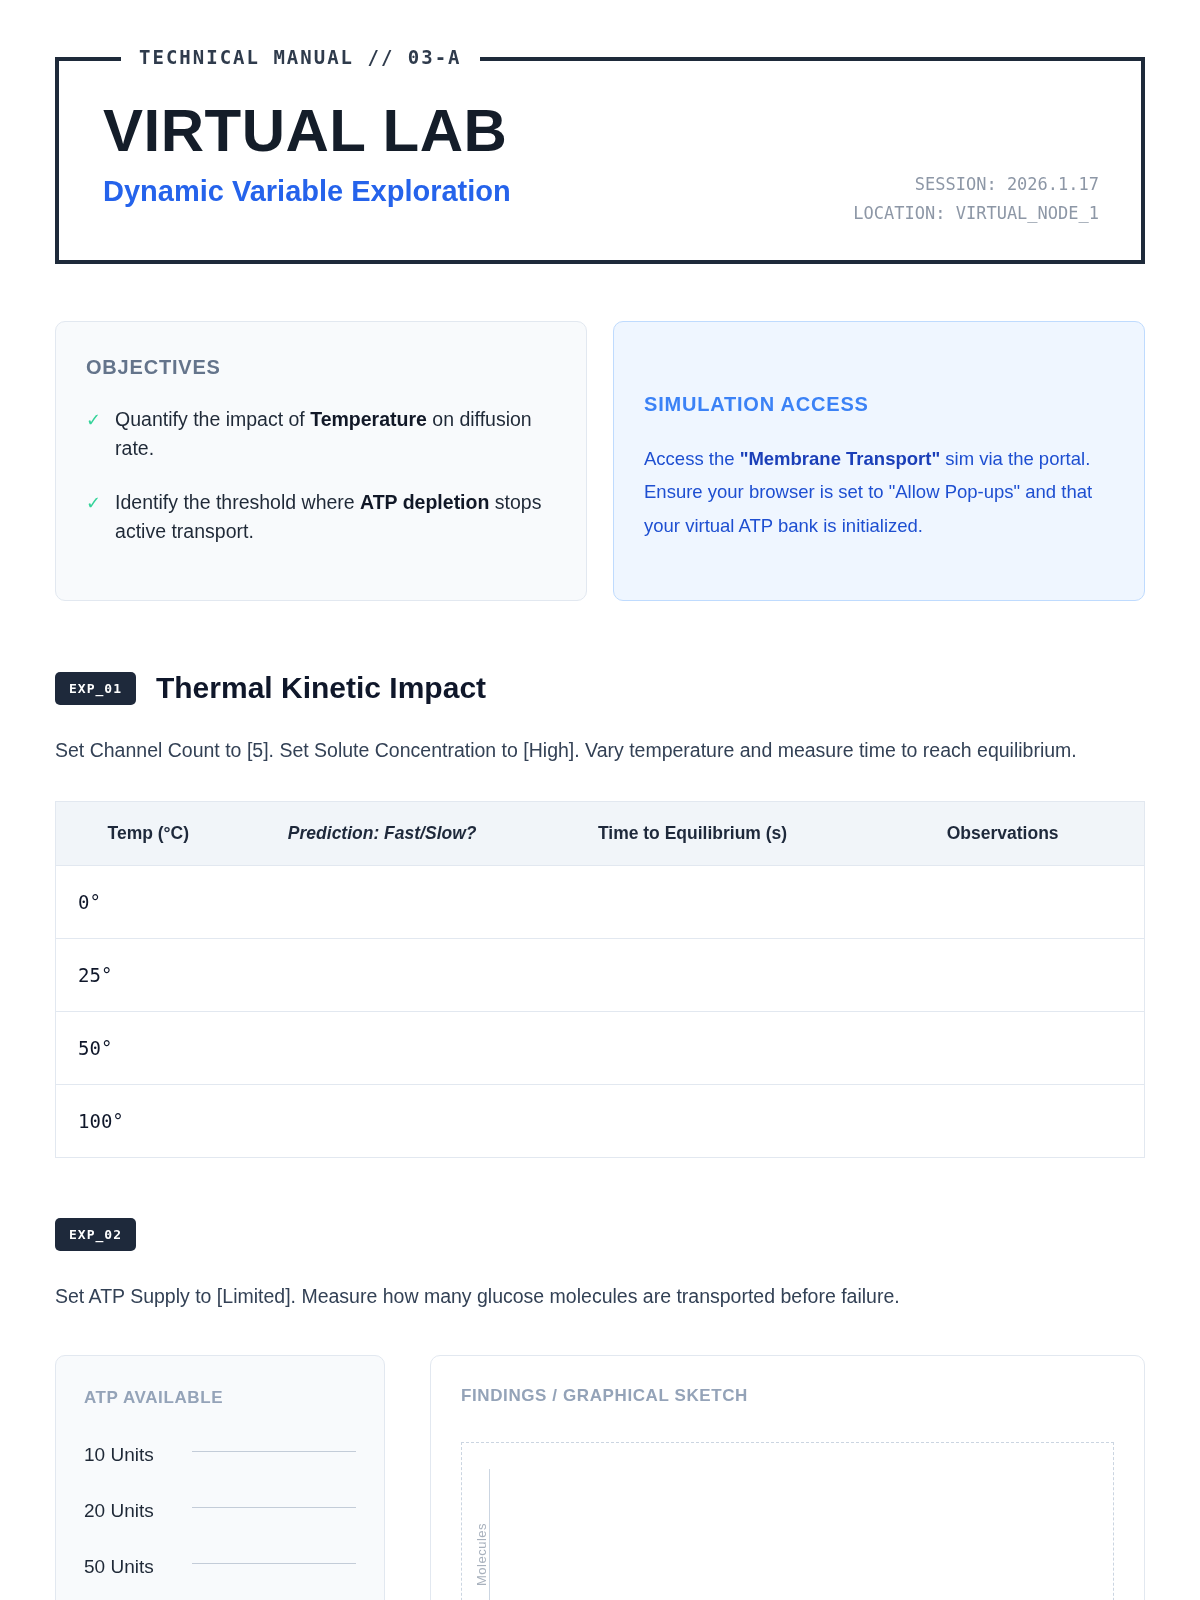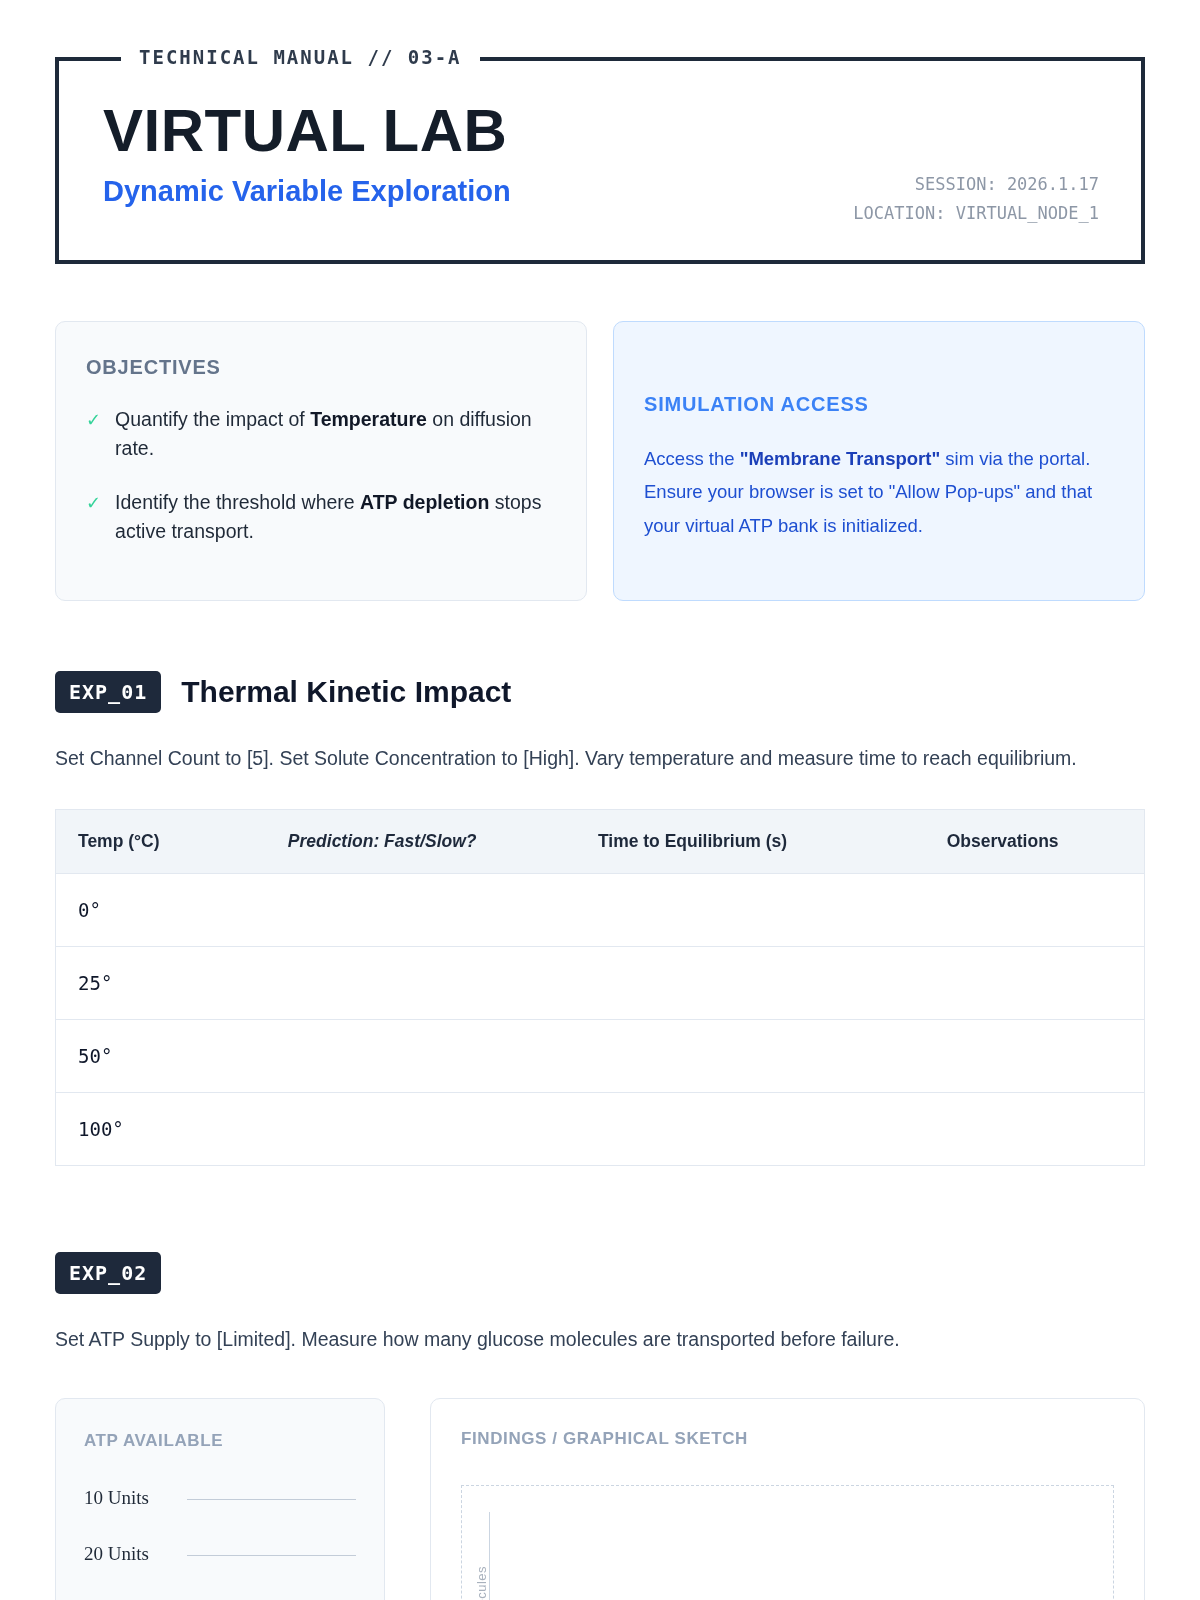--- a/index.html
+++ b/index.html
@@ -81,21 +81,21 @@
   .card-sim p { margin: 0; font-size: 18.5px; line-height: 1.8; color: #1e4fd1; }
   .card-sim strong { color: #1b3fb8; }
 
   
   .section-head { display: flex; align-items: center; margin-top: 70px; }
   .badge {
     background: #1e293b;
     color: #ffffff;
     font-family: "DejaVu Sans Mono", monospace;
     font-weight: bold;
-    font-size: 20px;
+    font-size: 13px;
     letter-spacing: 1px;
     padding: 9px 14px;
     border-radius: 5px;
     flex: none;
   }
   .section-title {
     margin: 0 0 0 20px;
     font-size: 30px;
     font-weight: 700;
     color: #0f172a;
@@ -117,56 +117,56 @@
   }
   .exp-table thead th {
     background: #f1f5f9;
     padding: 21px 22px;
     font-size: 17.5px;
     font-weight: 700;
     color: #1e293b;
     text-align: center;
     border-bottom: 1px solid #e2e8f0;
   }
-  .exp-table thead th.col-temp { text-align: left; width: 17%; margin-top: 24px; }
+  .exp-table thead th.col-temp { text-align: center; width: 17%; margin-top: 24px; }
   .exp-table thead th.col-pred { font-style: italic; width: 26%; }
   .exp-table thead th.col-time { width: 31%; }
   .exp-table thead th.col-obs  { width: 26%; }
   .exp-table tbody td {
     height: 73px;
     padding: 0 22px;
     border-top: 1px solid #e2e8f0;
     background: #ffffff;
   }
   .exp-table tbody td.cell-temp {
     font-family: "DejaVu Sans Mono", monospace;
     font-size: 19px;
     color: #0f172a;
   }
 
   
-  .section-head.exp2 { margin-top: 86px; gap: 8px; }
+  .section-head.exp2 { margin-top: 60px; gap: 8px; }
   .panels { display: flex; gap: 45px; margin-top: 44px; align-items: stretch; }
   .atp-panel {
     flex: none;
     width: 330px;
     background: #f8fafc;
     border: 1px solid #e2e8f0;
     border-radius: 10px;
     padding: 32px 28px;
     height: 480px;
   }
   .panel-label {
     margin: 0 0 36px 0;
     font-size: 17px;
     font-weight: 700;
     letter-spacing: 0.6px;
     color: #94a3b8;
   }
-  .atp-row { display: flex; align-items: center; margin-bottom: 34px; font-family: Liberation Serif, serif; }
+  .atp-row { display: flex; align-items: flex-start; margin-bottom: 34px; }
   .atp-row .atp-label { font-size: 19px; color: #1f2937; flex: none; }
   .atp-row .write-line {
     flex: 1;
     margin-left: 38px;
     border-bottom: 1px solid #c3ccd8;
     height: 12px;
     transform: translateY(-4px);
   }
   .findings-panel {
     flex: 1;

